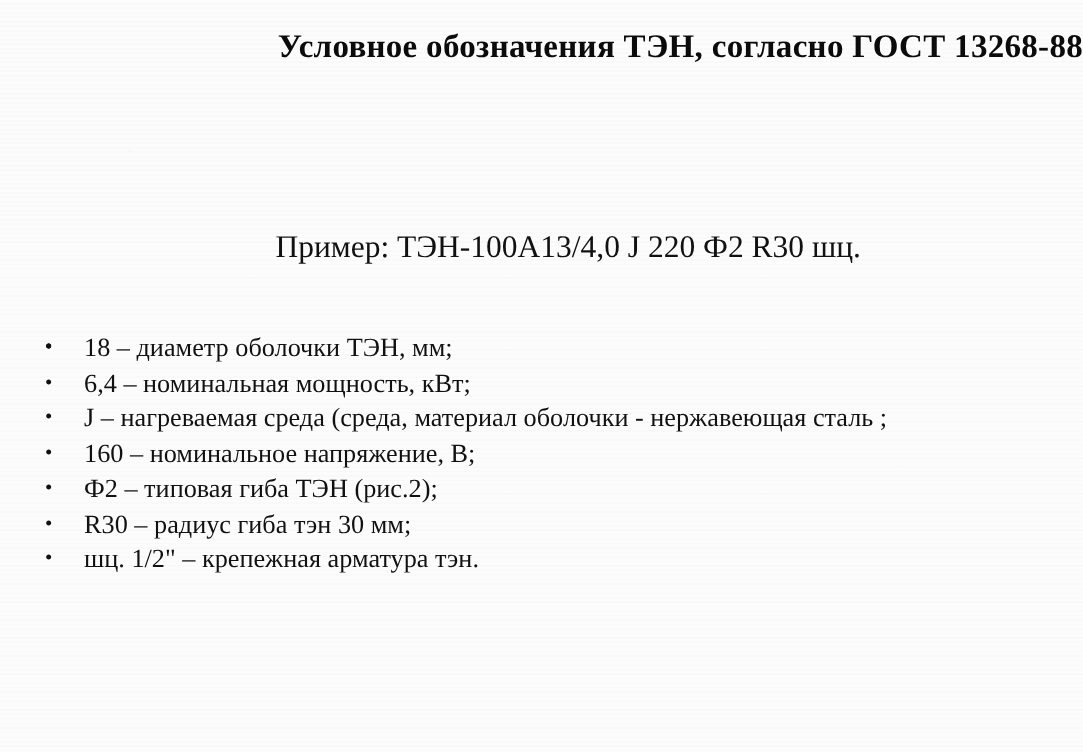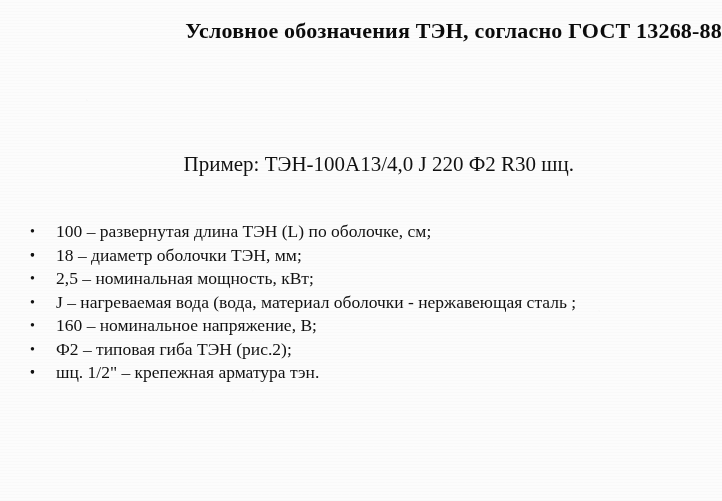--- a/index.html
+++ b/index.html
@@ -87,47 +87,47 @@
 
 <div class="page">
 
   <div class="title">Условное обозначения ТЭН, согласно ГОСТ 13268-88</div>
 
   <div class="example">Пример: ТЭН-100А13/4,0 J 220 Ф2 R30 шц.</div>
 
   <ul class="list">
     <li>
       <span class="bullet">•</span>
-      <span>100 – развернутая длина ТЭН (L) по оболочке, см;</span>
     </li>
     <li>
       <span class="bullet">•</span>
     </li>
     <li>
       <span class="bullet">•</span>
       <span>18 – диаметр оболочки ТЭН, мм;</span>
     </li>
     <li>
       <span class="bullet">•</span>
-      <span>2,5 – номинальная мощность, кВт;</span>
+      <span>6,4 – номинальная мощность, кВт;</span>
     </li>
     <li>
       <span class="bullet">•</span>
-      <span>J – нагреваемая вода (вода, материал оболочки - нержавеющая сталь ;</span>
+      <span>J – нагреваемая среда (среда, материал оболочки - нержавеющая сталь ;</span>
     </li>
     <li>
       <span class="bullet">•</span>
       <span>160 – номинальное напряжение, В;</span>
     </li>
     <li>
       <span class="bullet">•</span>
       <span>Ф2 – типовая гиба ТЭН (рис.2);</span>
     </li>
     <li>
       <span class="bullet">•</span>
+      <span>R30 – радиус гиба тэн 30 мм;</span>
     </li>
     <li>
       <span class="bullet">•</span>
       <span>шц. 1/2" – крепежная арматура тэн.</span>
     </li>
   </ul>
 
   <div class="scan-noise"></div>
 </div>
 

